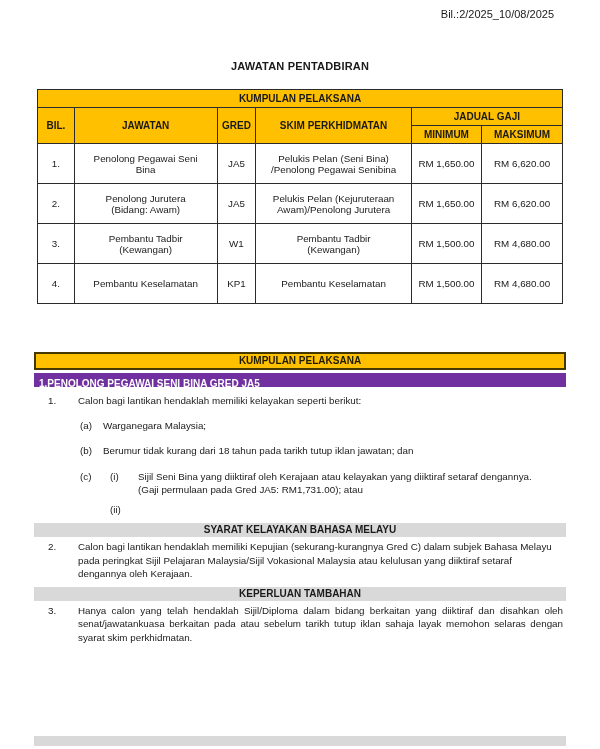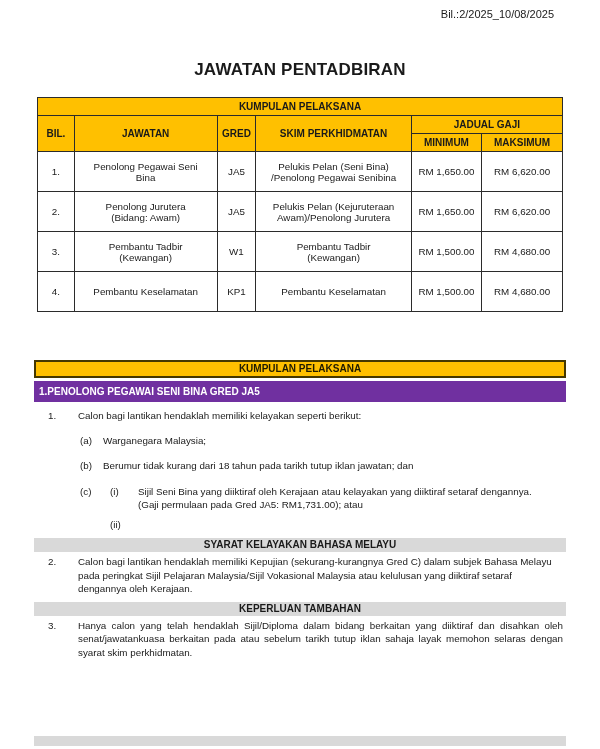--- a/index.html
+++ b/index.html
@@ -14,21 +14,21 @@
   }
   .ref {
     padding: 8px 46px 0 0;
     text-align: right;
     font-size: 11px;
     color: #1a1a1a;
   }
   .title {
     margin-top: 40px;
     text-align: center;
-    font-size: 17px;
+    font-size: 11px;
     font-weight: bold;
     letter-spacing: 0.2px;
   }
   
   table.jobs {
     margin: 17px 37px 0 37px;
     width: 526px;
     border-collapse: collapse;
     table-layout: fixed;
     font-size: 9.8px;
@@ -54,21 +54,21 @@
     background: #FFC000;
     border: 2px solid #453800;
     text-align: center;
     font-weight: bold;
     font-size: 10px;
     line-height: 14px;
     color: #1f1b00;
   }
   .banner-purple {
     margin: 3px 34px 0 34px;
-    height: 21px;
+    height: 14px;
     background: #7030A0;
     color: #ffffff;
     font-weight: bold;
     font-size: 10px;
     line-height: 21px;
     padding-left: 5px;
   }
   
   .content { margin: 0 34px; }
   .row { display: flex; font-size: 9.8px; line-height: 13.5px; }

